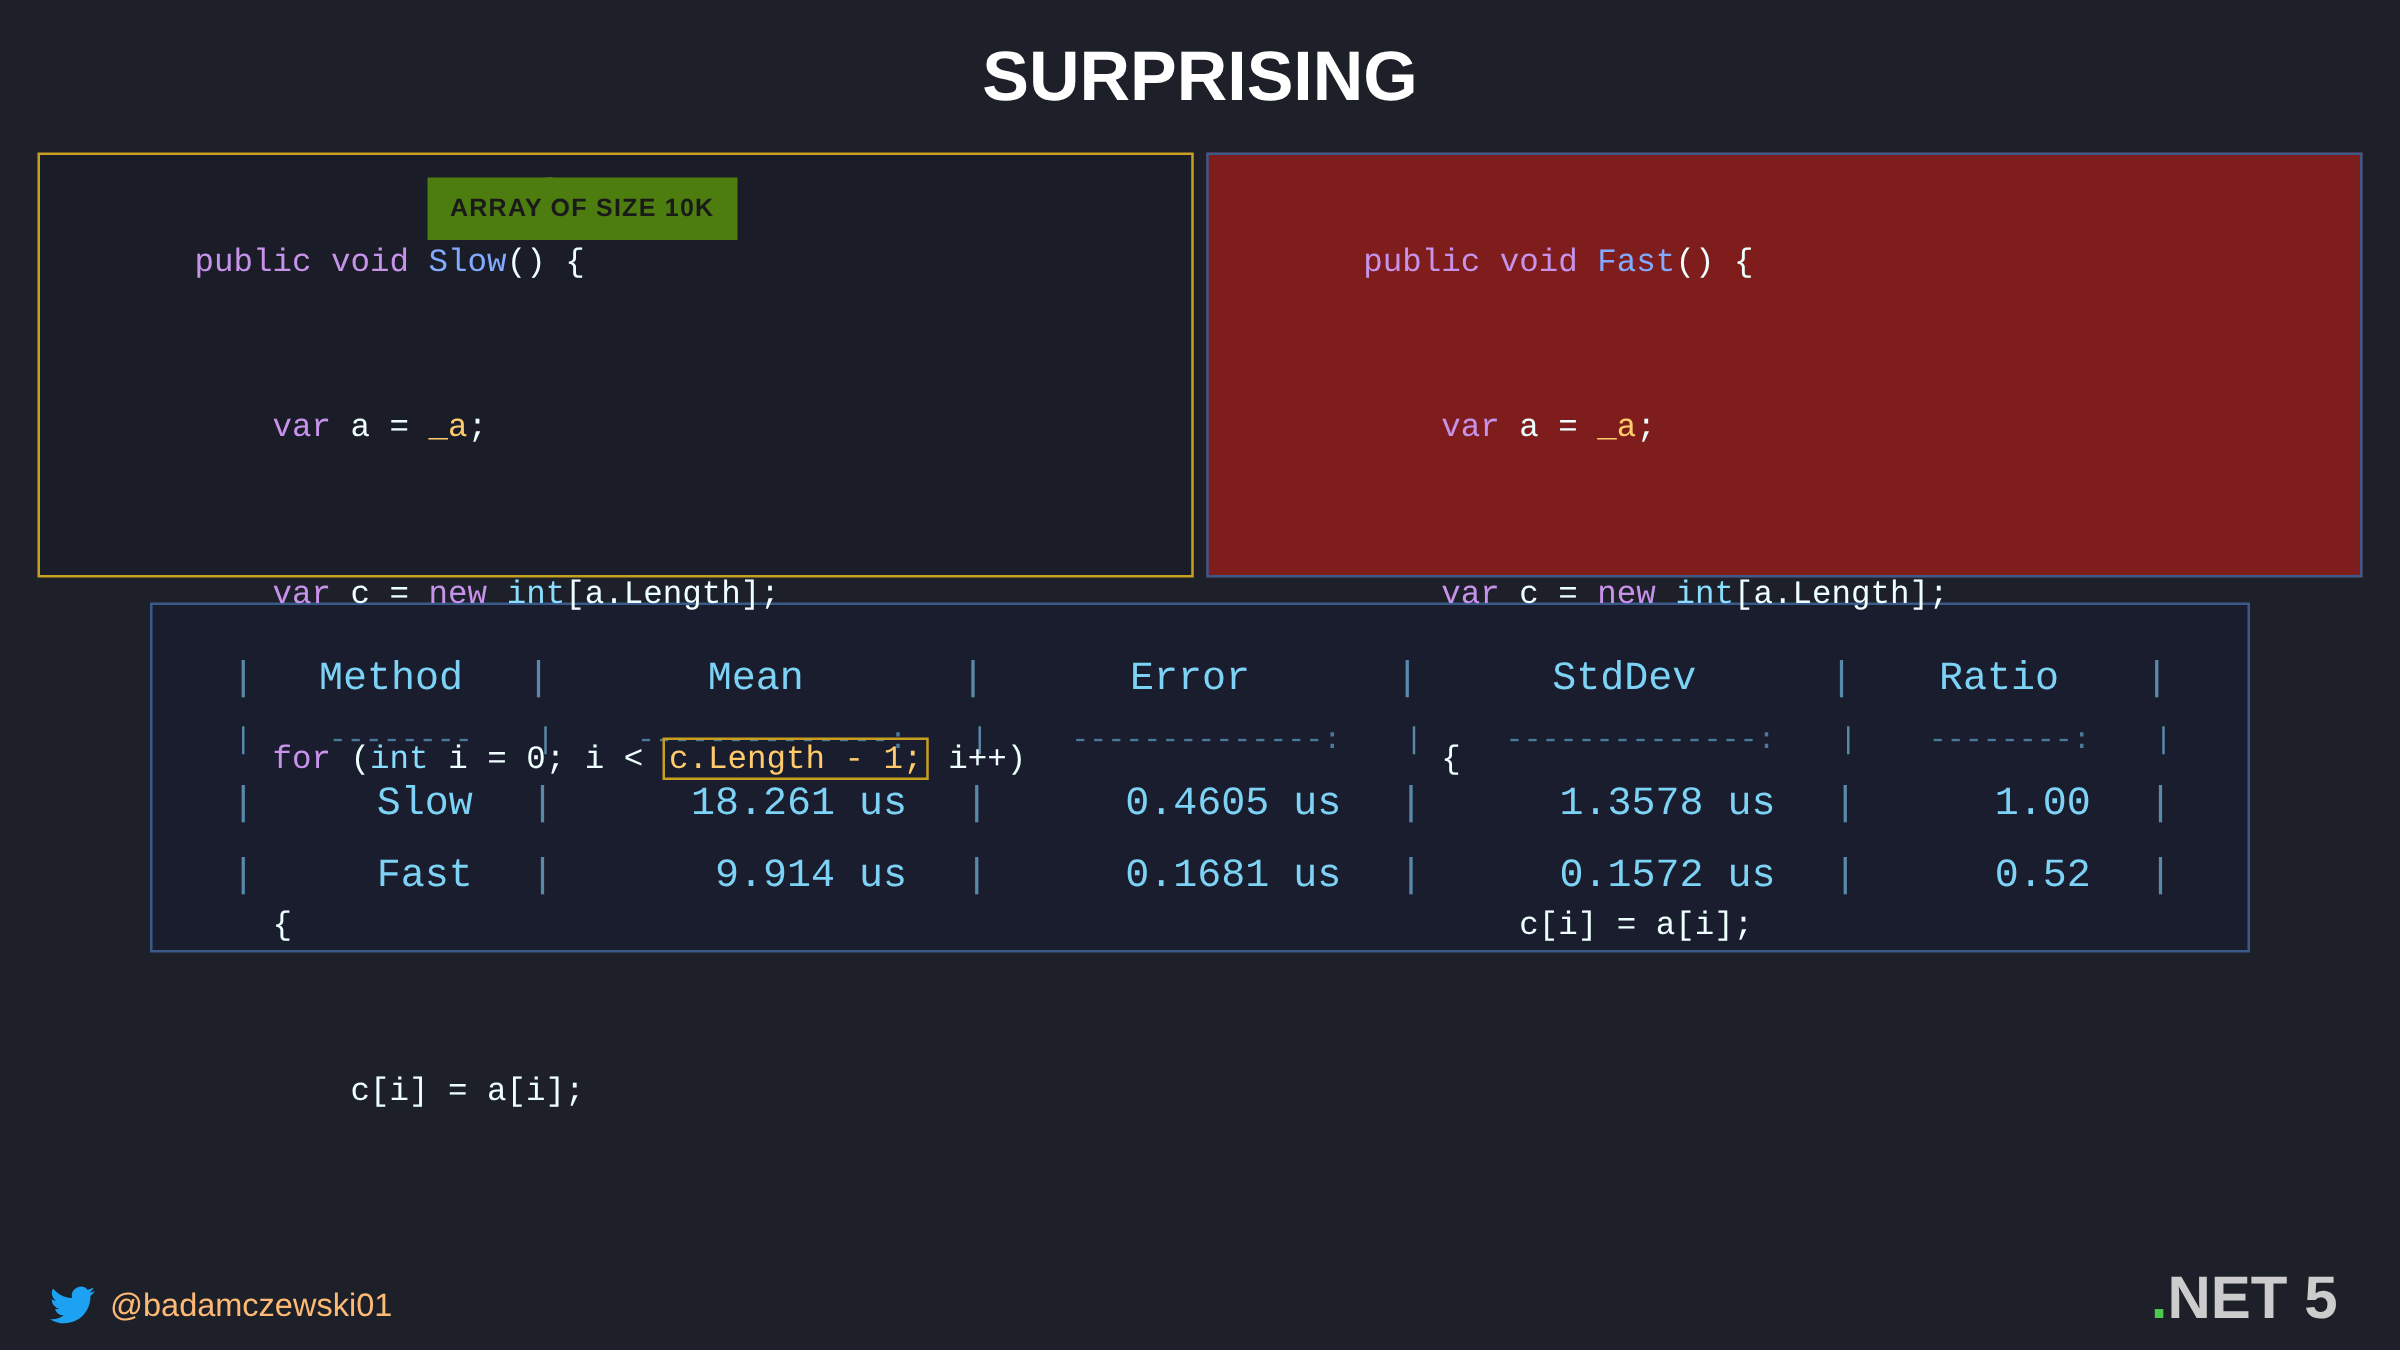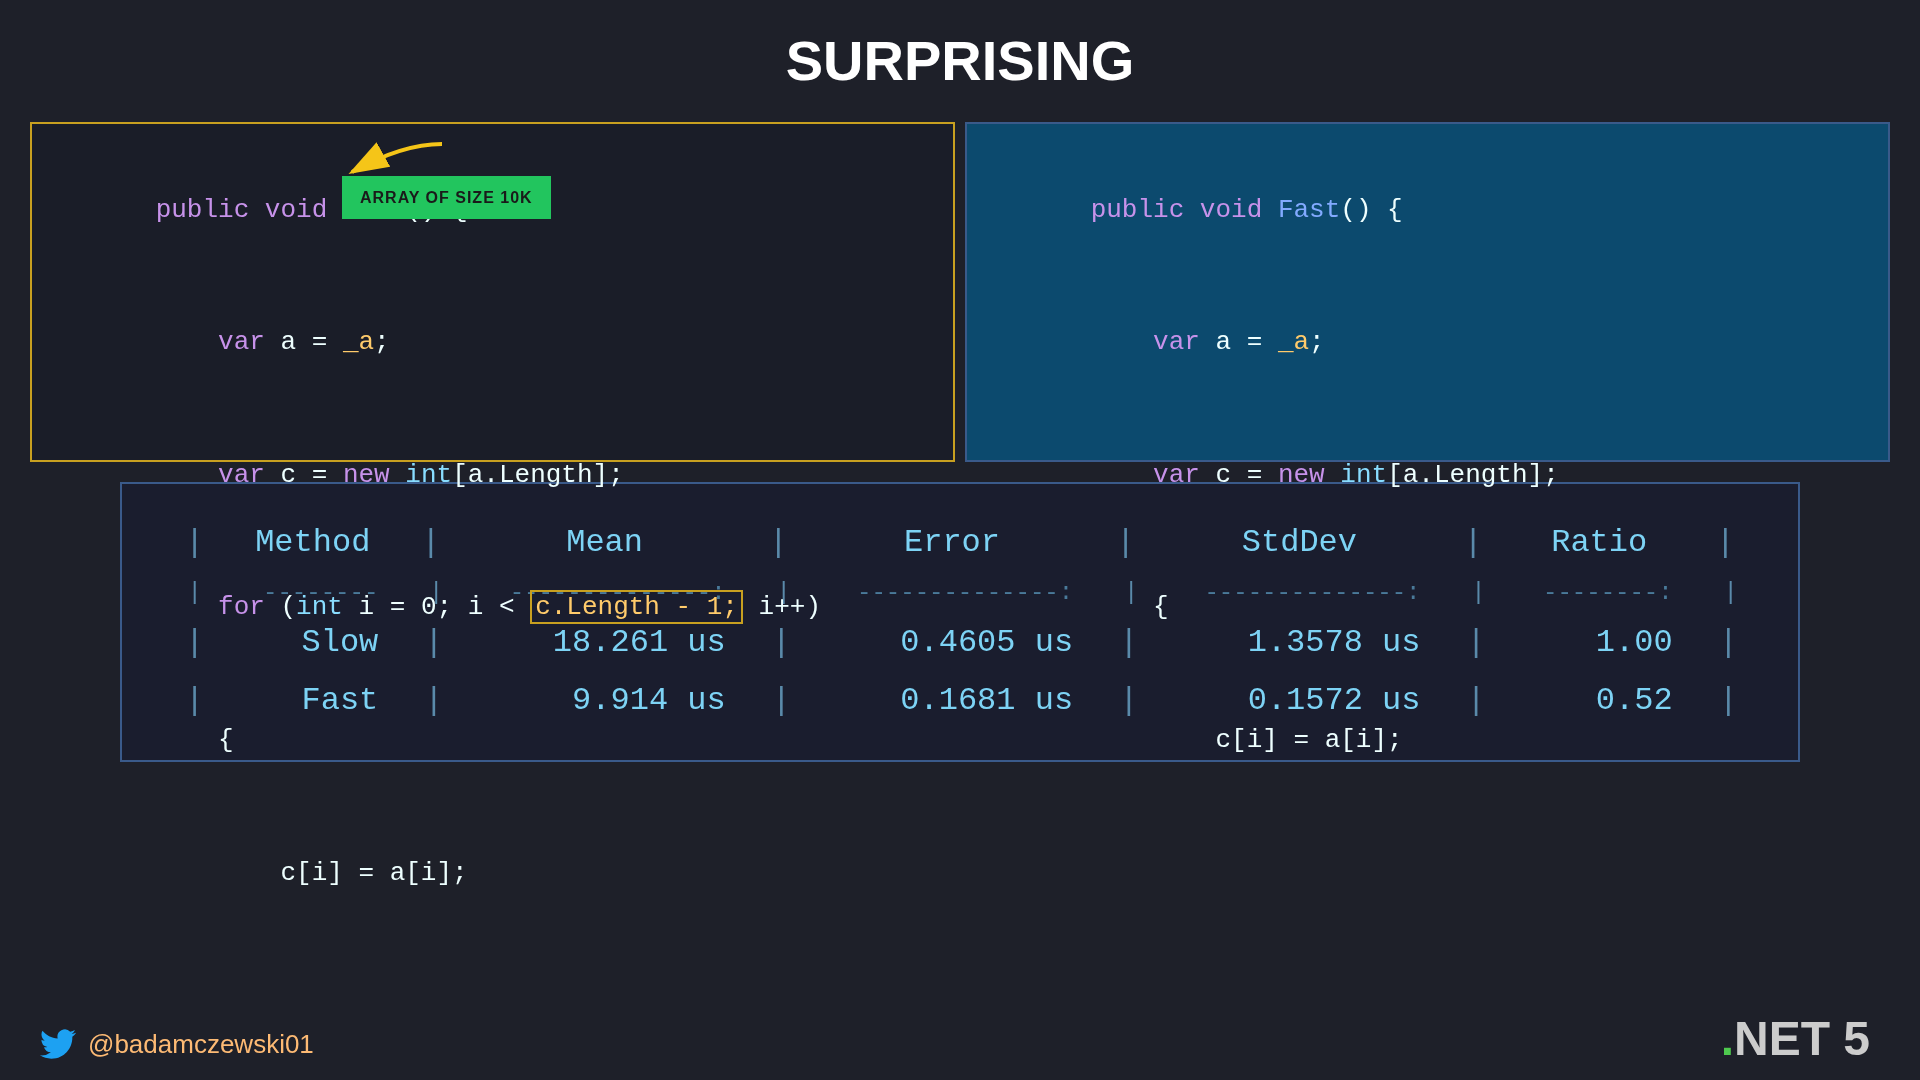--- a/index.html
+++ b/index.html
@@ -56,21 +56,21 @@
     }
 
     .code-panel-slow {
       border-color: #c8a020;
       background-color: #1a1d28;
       margin-right: 10px;
     }
 
     .code-panel-fast {
       border-color: #3a5a8a;
-      background-color: #0c4a6e;
+      background-color: #7f1d1d;
     }
 
     .kw-purple { color: #c792ea; }
     .kw-blue { color: #82aaff; }
     .kw-cyan { color: #89ddff; }
     .kw-white { color: #eeffff; }
     .kw-yellow { color: #ffcb6b; }
 
     .code-line {
       display: block;
@@ -89,29 +89,28 @@
       border: 2px solid #c8a020;
       padding: 0 3px;
       color: #ffcb6b;
     }
 
     
     .annotation-bubble {
       position: absolute;
       top: 18px;
       left: 310px;
-      background: #22c55e;
+      background: #4d7c0f;
       color: #1a1a1a;
       font-weight: 900;
-      font-size: 16px;
+      font-size: 20px;
       padding: 8px 18px;
       font-family: Arial, sans-serif;
       letter-spacing: 1px;
       white-space: nowrap;
-      margin-top: 34px;
     }
 
     .arrow-svg {
       position: absolute;
       top: 10px;
       left: 190px;
     }
 
     
     .benchmark-section {

